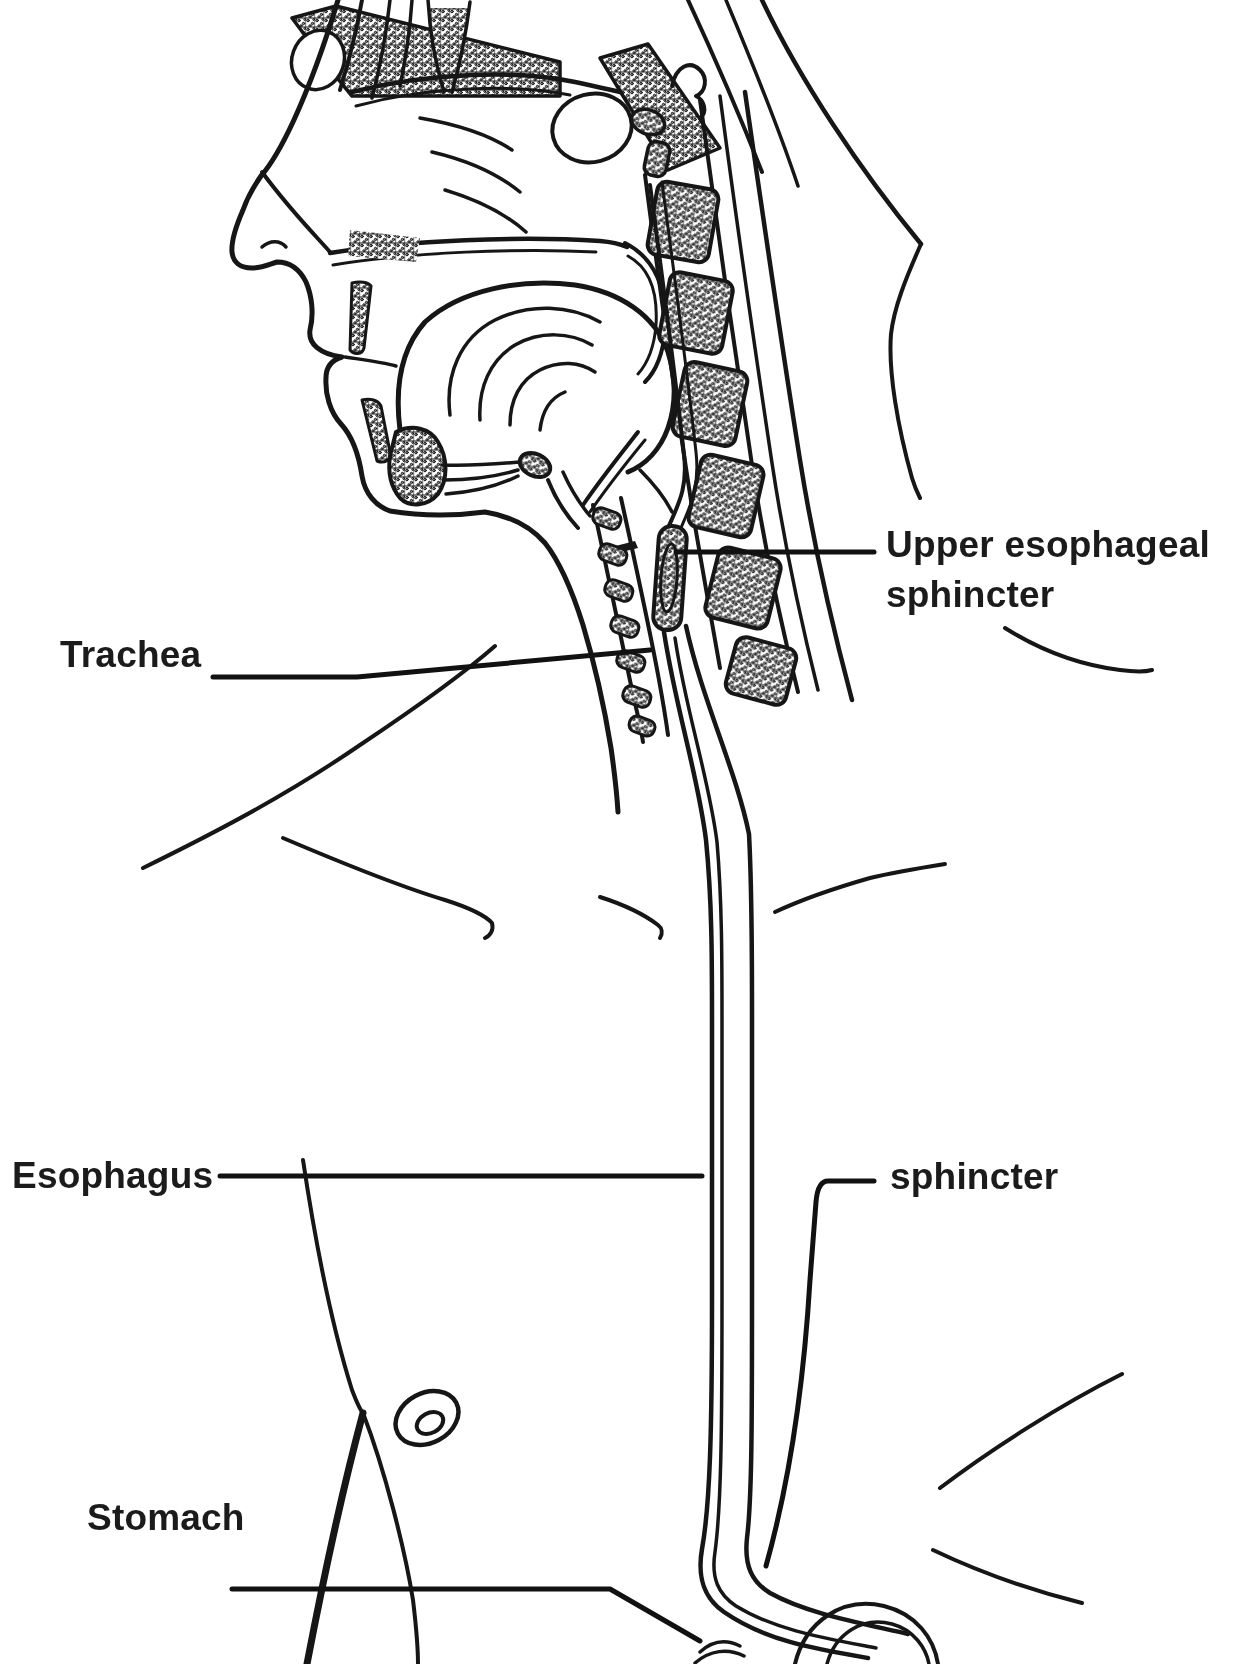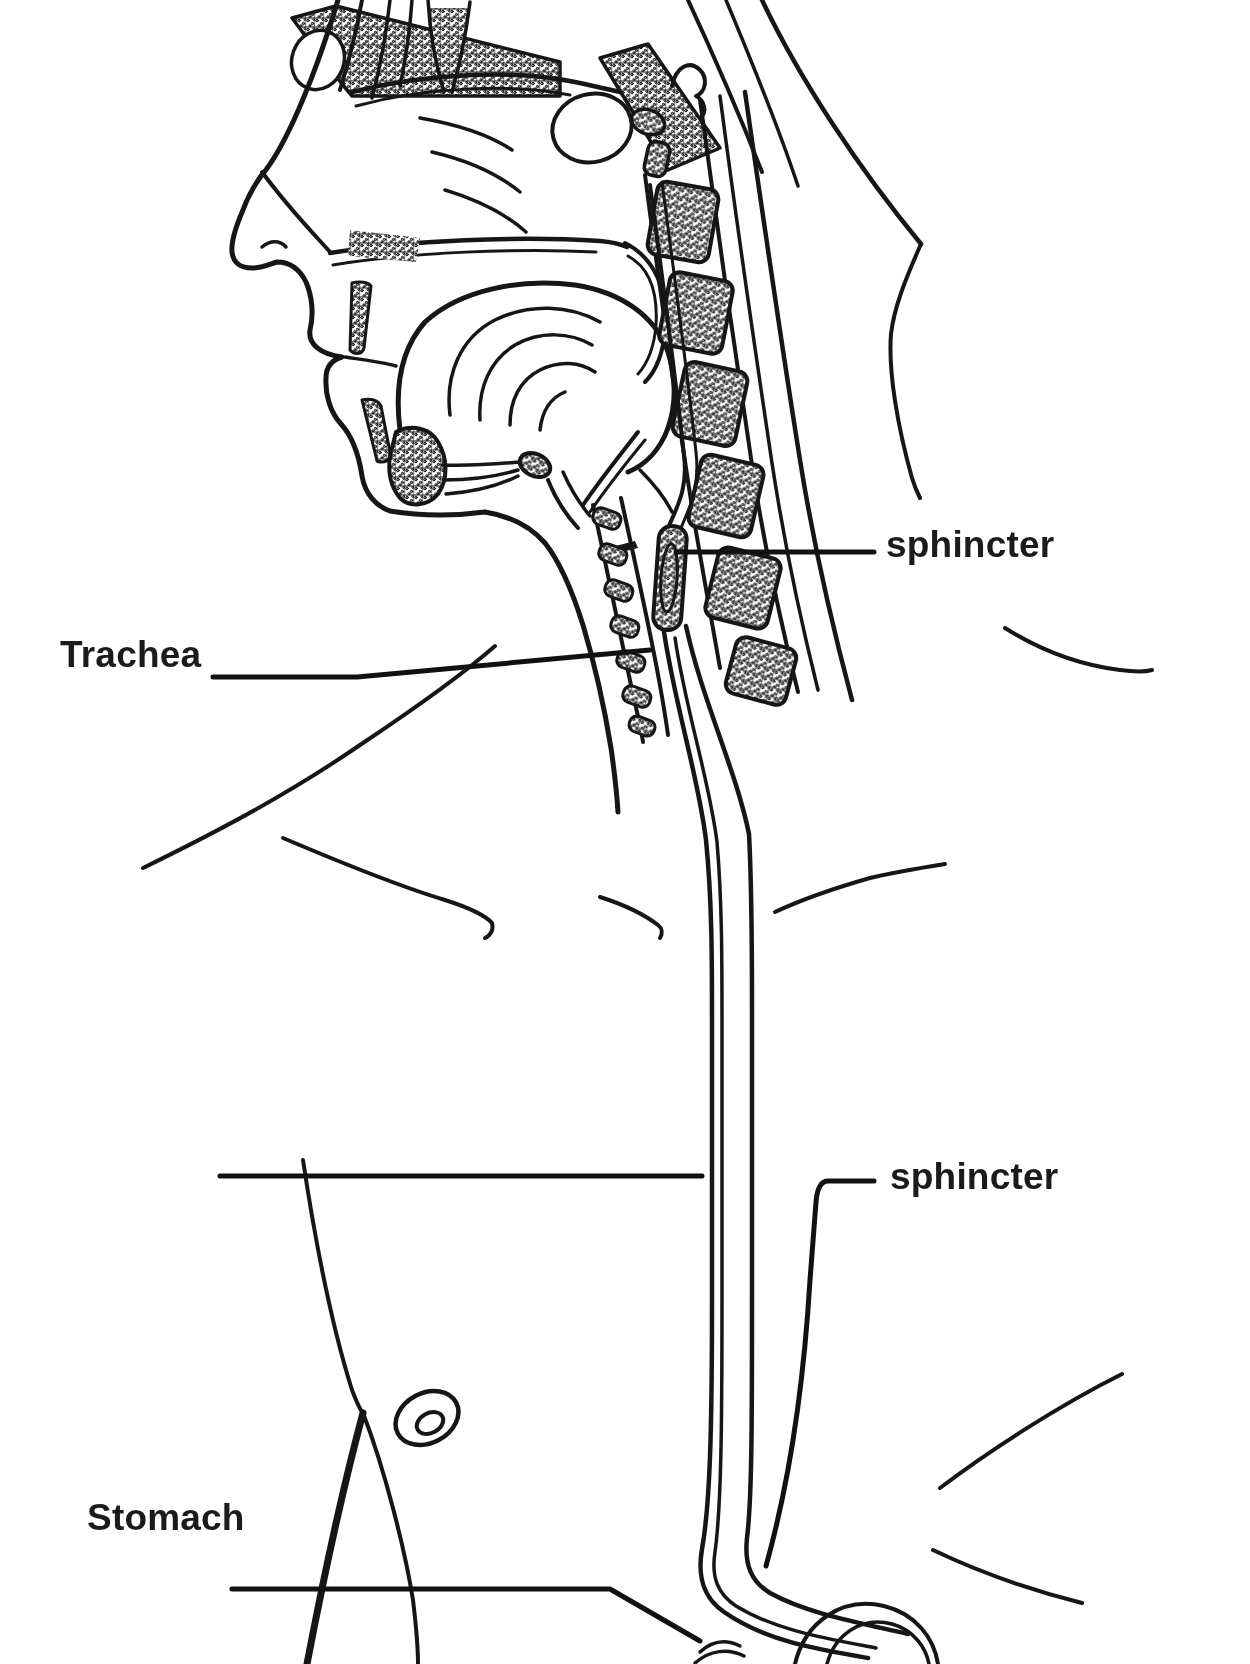--- a/index.html
+++ b/index.html
@@ -188,27 +188,31 @@
   <g stroke="#111111" stroke-width="5">
     <path d="M676,552 L874,552"></path>
     <path d="M213,677 L357,677 L650,650"></path>
     <path d="M220,1176 L702,1176"></path>
     <path d="M874,1181 L828,1181 C820,1181 817,1190 816,1202 L810,1280 C804,1380 790,1480 766,1566"></path>
     <path d="M232,1589 L610,1589 L700,1641"></path>
   </g>
 </svg>
 
   <div class="lbl" style="left:886px;top:520px;">
+    <span>Upper esophageal</span>
     <span>sphincter</span>
   </div>
 
   <div class="lbl" style="left:60px;top:630px;">
     <span>Trachea</span>
   </div>
 
+  <div class="lbl" style="left:12px;top:1151px;">
+    <span>Esophagus</span>
+  </div>
 
   <div class="lbl" style="left:890px;top:1152px;">
     <span>sphincter</span>
   </div>
 
   <div class="lbl" style="left:55px;top:1493px;margin-left:32px;">
     <span>Stomach</span>
   </div>
 
 </div>

